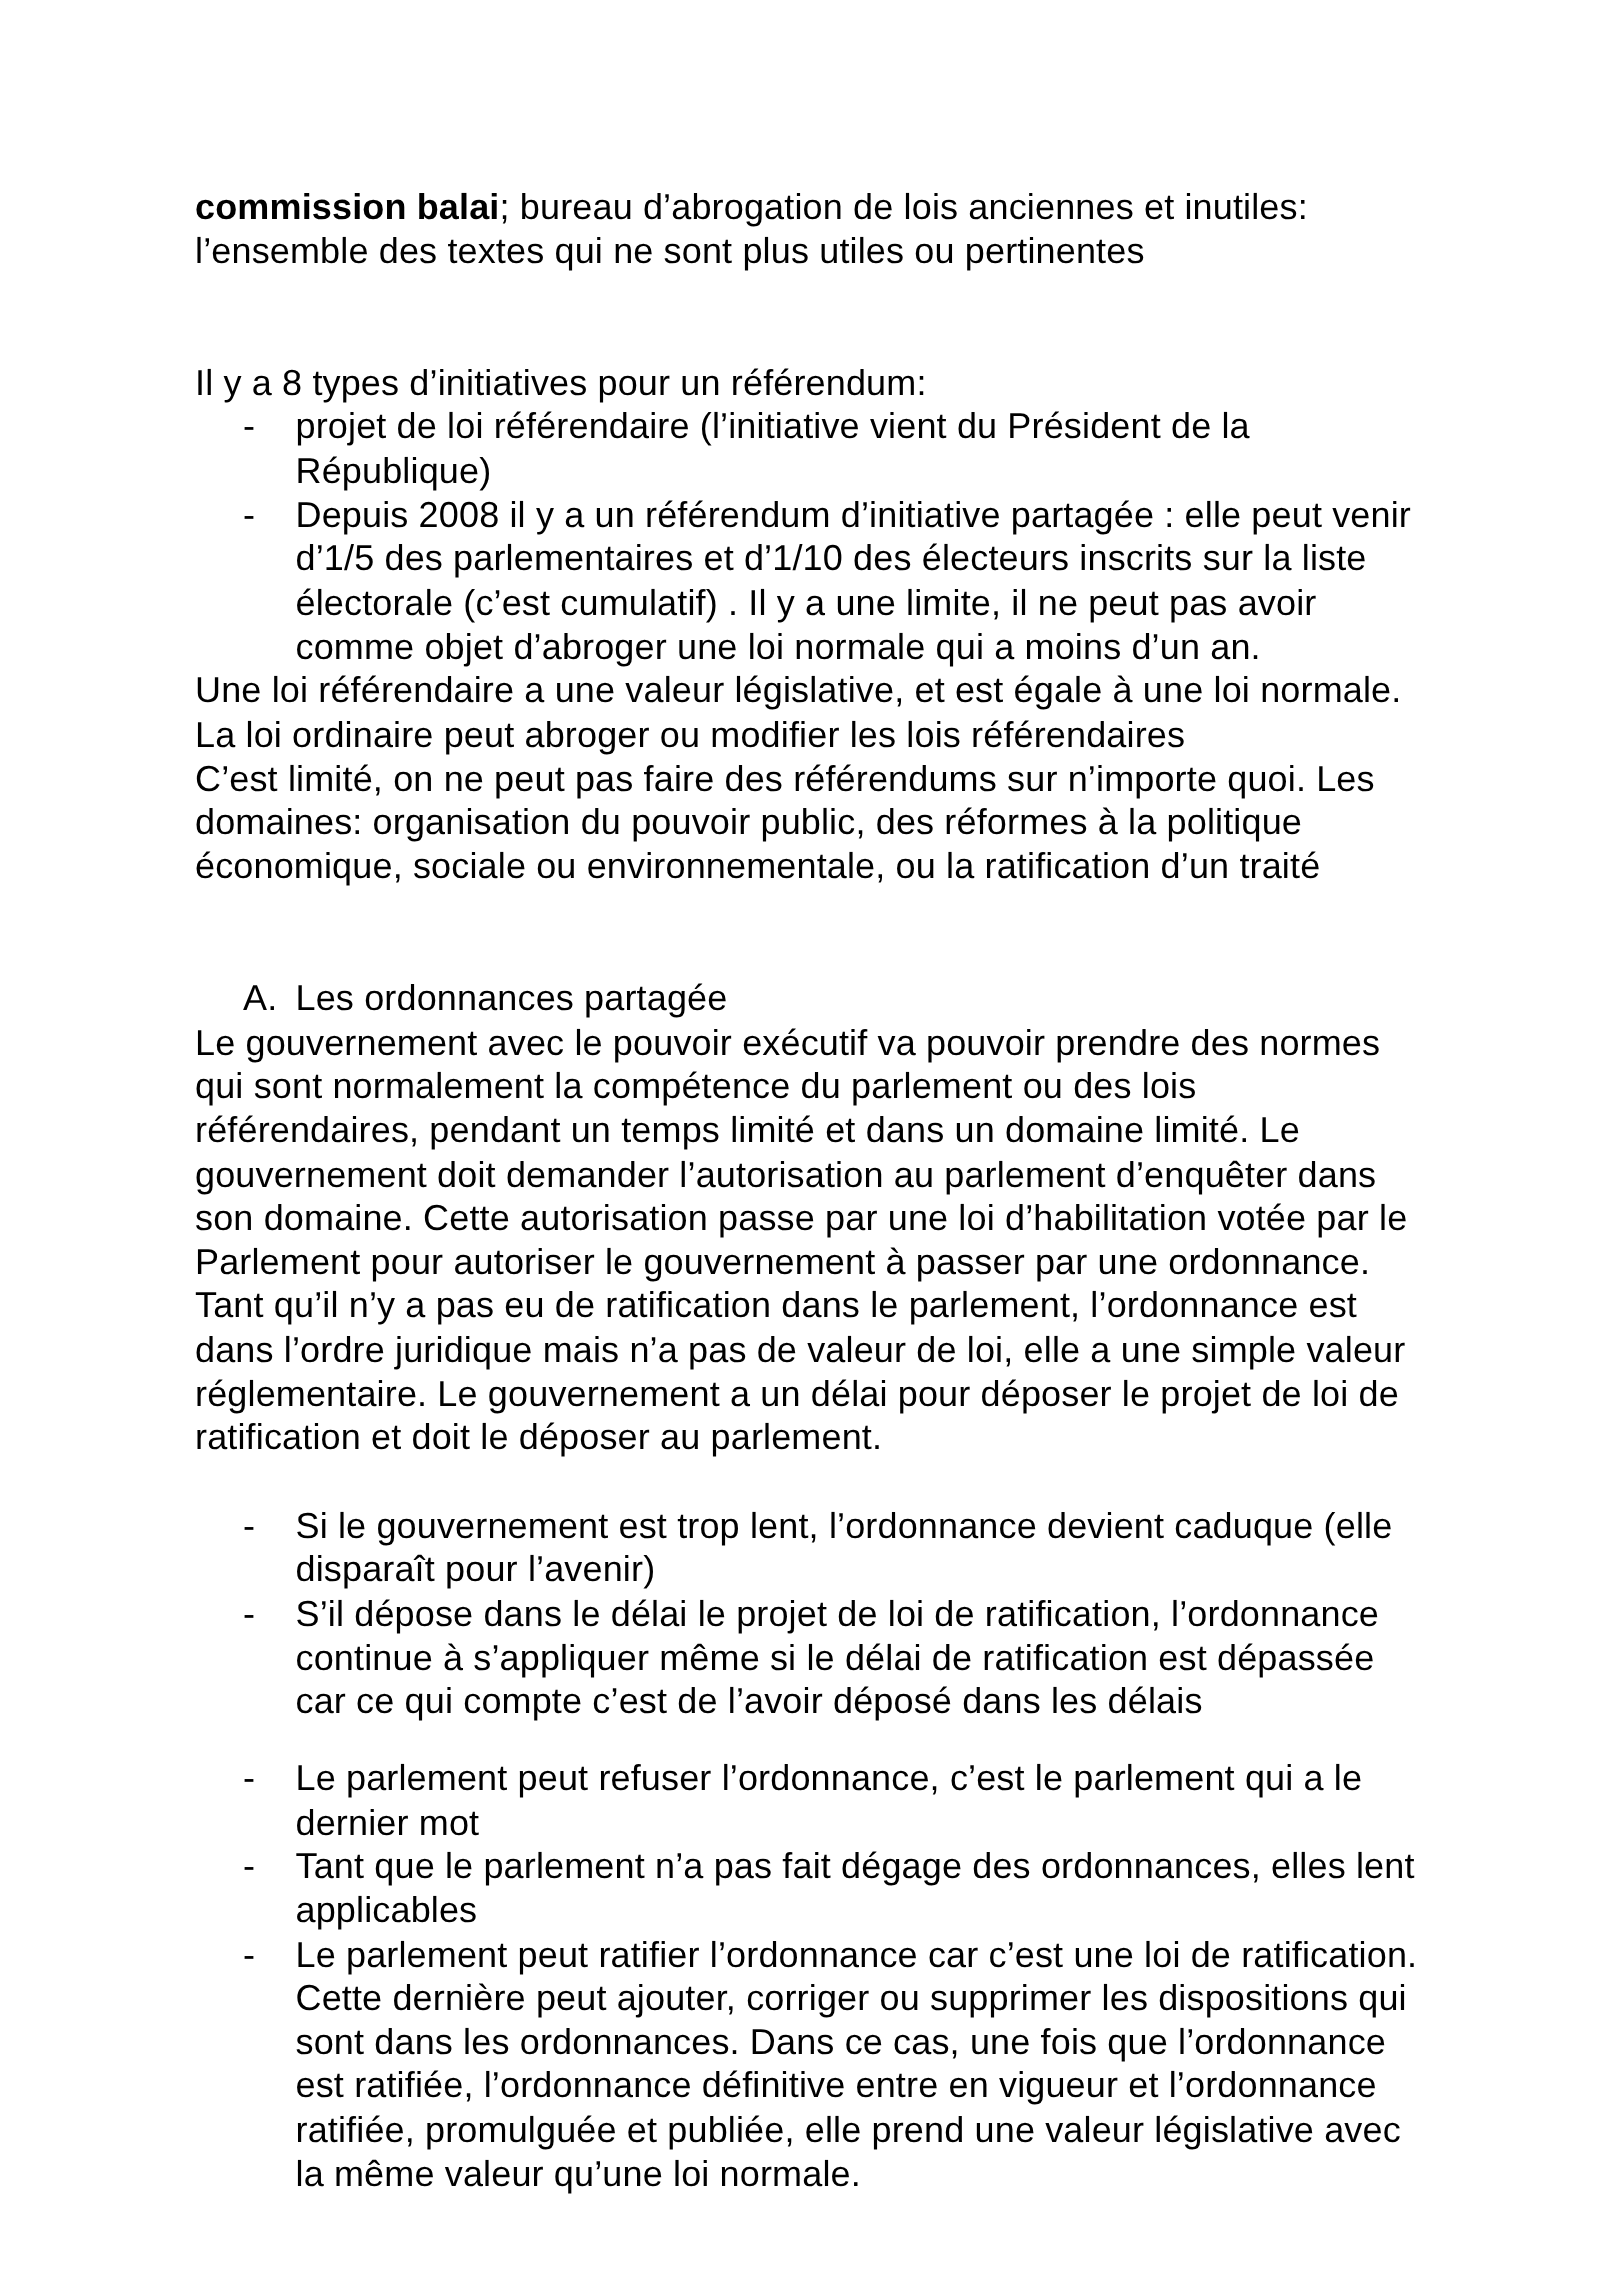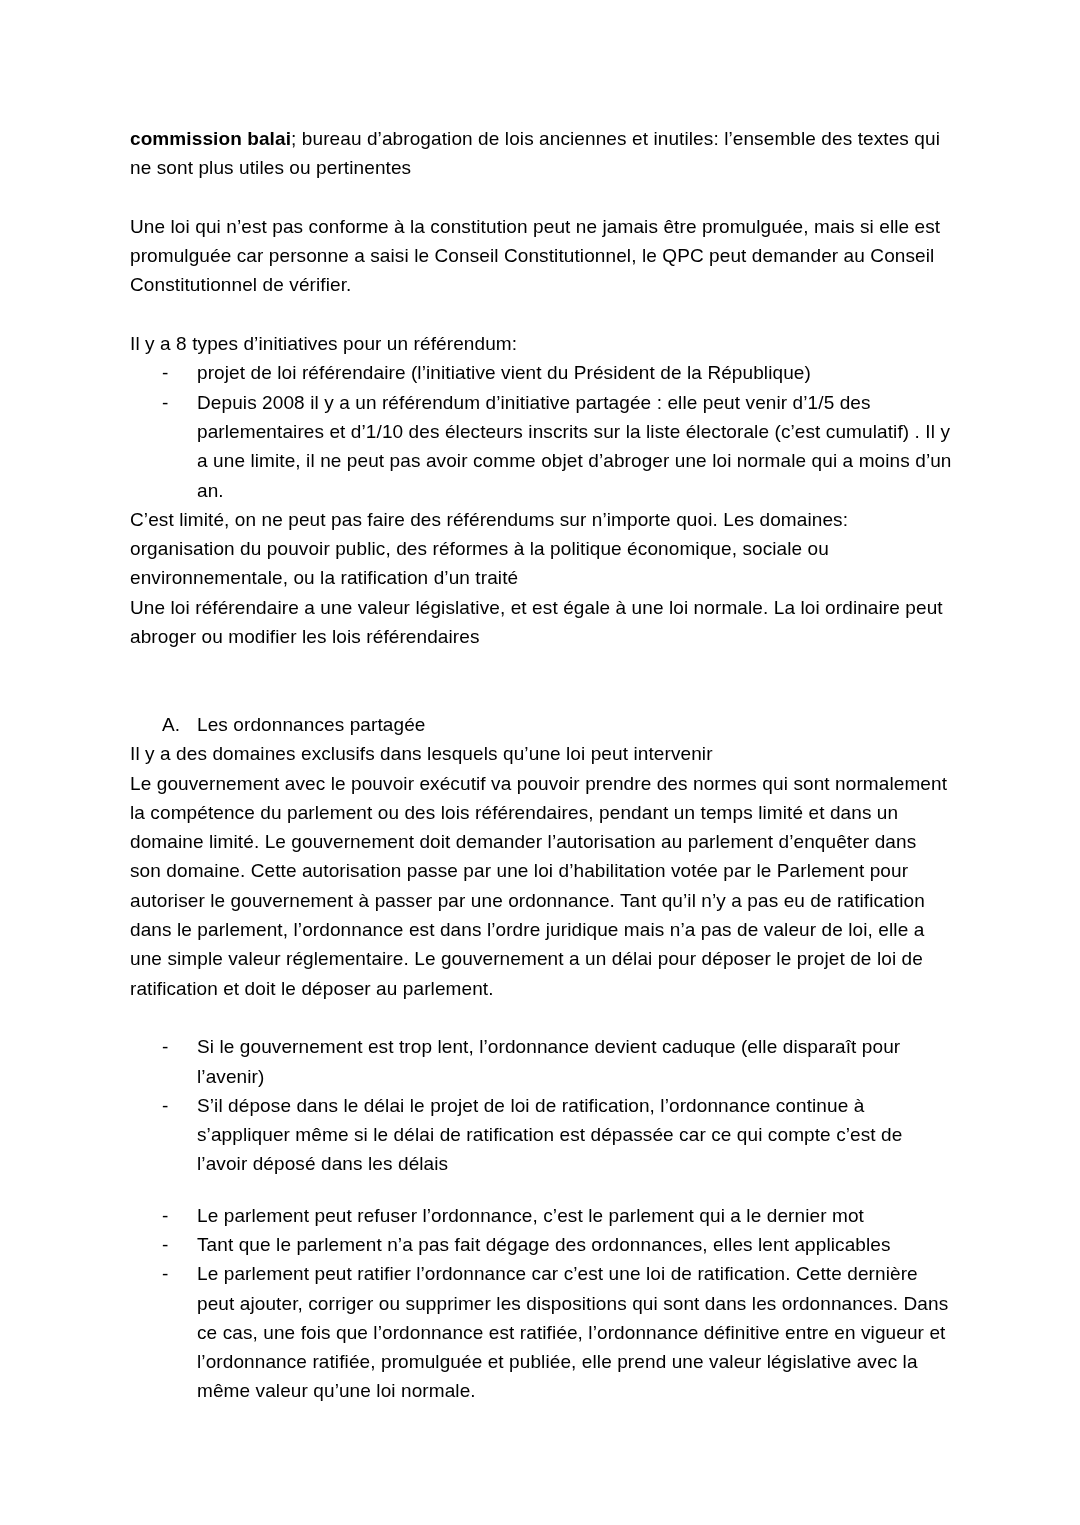--- a/index.html
+++ b/index.html
@@ -11,21 +11,21 @@
     width: 1080px;
     height: 1525px;
     overflow: hidden;
     font-family: "Liberation Sans", sans-serif;
     color: #000000;
   }
   .doc {
     box-sizing: content-box;
     width: 822px;
     padding: 124px 128px 0 130px;
-    font-size: 19px;
+    font-size: 24px;
     line-height: 29.3px;
     letter-spacing: 0.1px;
   }
   p {
     margin: 0;
     padding: 0;
   }
   .bold-run {
     font-weight: bold;
   }
@@ -61,50 +61,48 @@
 </style>
 </head>
 <body>
 
 <div class="doc">
 
   <p><span class="bold-run">commission balai</span><span>; bureau d’abrogation de lois anciennes et inutiles: l’ensemble des textes qui ne sont plus utiles ou pertinentes</span></p>
 
   <div class="blank-line"></div>
 
-  <p>Une loi qui n’est pas conforme à la constitution peut ne jamais être promulguée, mais si elle est promulguée car personne a saisi le Conseil Constitutionnel, le QPC peut demander au Conseil Constitutionnel de vérifier.</p>
 
   <div class="blank-line"></div>
 
   <p>Il y a 8 types d’initiatives pour un référendum:</p>
 
   <ul class="dash-list">
     <li>
       <span class="li-marker">-</span>
       <span>projet de loi référendaire (l’initiative vient du Président de la République)</span>
     </li>
     <li>
       <span class="li-marker">-</span>
       <span>Depuis 2008 il y a un référendum d’initiative partagée : elle peut venir d’1/5 des parlementaires et d’1/10 des électeurs inscrits sur la liste électorale (c’est cumulatif) . Il y a une limite, il ne peut pas avoir comme objet d’abroger une loi normale qui a moins d’un an.</span>
     </li>
   </ul>
 
+  <p>Une loi référendaire a une valeur législative, et est égale à une loi normale. La loi ordinaire peut abroger ou modifier les lois référendaires</p>
+
   <p>C’est limité, on ne peut pas faire des référendums sur n’importe quoi. Les domaines: organisation du pouvoir public, des réformes à la politique économique, sociale ou environnementale, ou la ratification d’un traité</p>
-
-  <p>Une loi référendaire a une valeur législative, et est égale à une loi normale. La loi ordinaire peut abroger ou modifier les lois référendaires</p>
 
   <div class="blank-line"></div>
   <div class="blank-line"></div>
 
   <p class="heading-a">
     <span class="heading-marker">A.</span>
     <span>Les ordonnances partagée</span>
   </p>
 
-  <p>Il y a des domaines exclusifs dans lesquels qu’une loi peut intervenir</p>
 
   <p>Le gouvernement avec le pouvoir exécutif va pouvoir prendre des normes qui sont normalement la compétence du parlement ou des lois référendaires, pendant un temps limité et dans un domaine limité. Le gouvernement doit demander l’autorisation au parlement d’enquêter dans son domaine. Cette autorisation passe par une loi d’habilitation votée par le Parlement pour autoriser le gouvernement à passer par une ordonnance. Tant qu’il n’y a pas eu de ratification dans le parlement, l’ordonnance est dans l’ordre juridique mais n’a pas de valeur de loi, elle a une simple valeur réglementaire. Le gouvernement a un délai pour déposer le projet de loi de ratification et doit le déposer au parlement.</p>
 
   <div class="blank-line"></div>
 
 
   <ul class="dash-list">
     <li>
       <span class="li-marker">-</span>
       <span>Si le gouvernement est trop lent, l’ordonnance devient caduque (elle disparaît pour l’avenir)</span>

